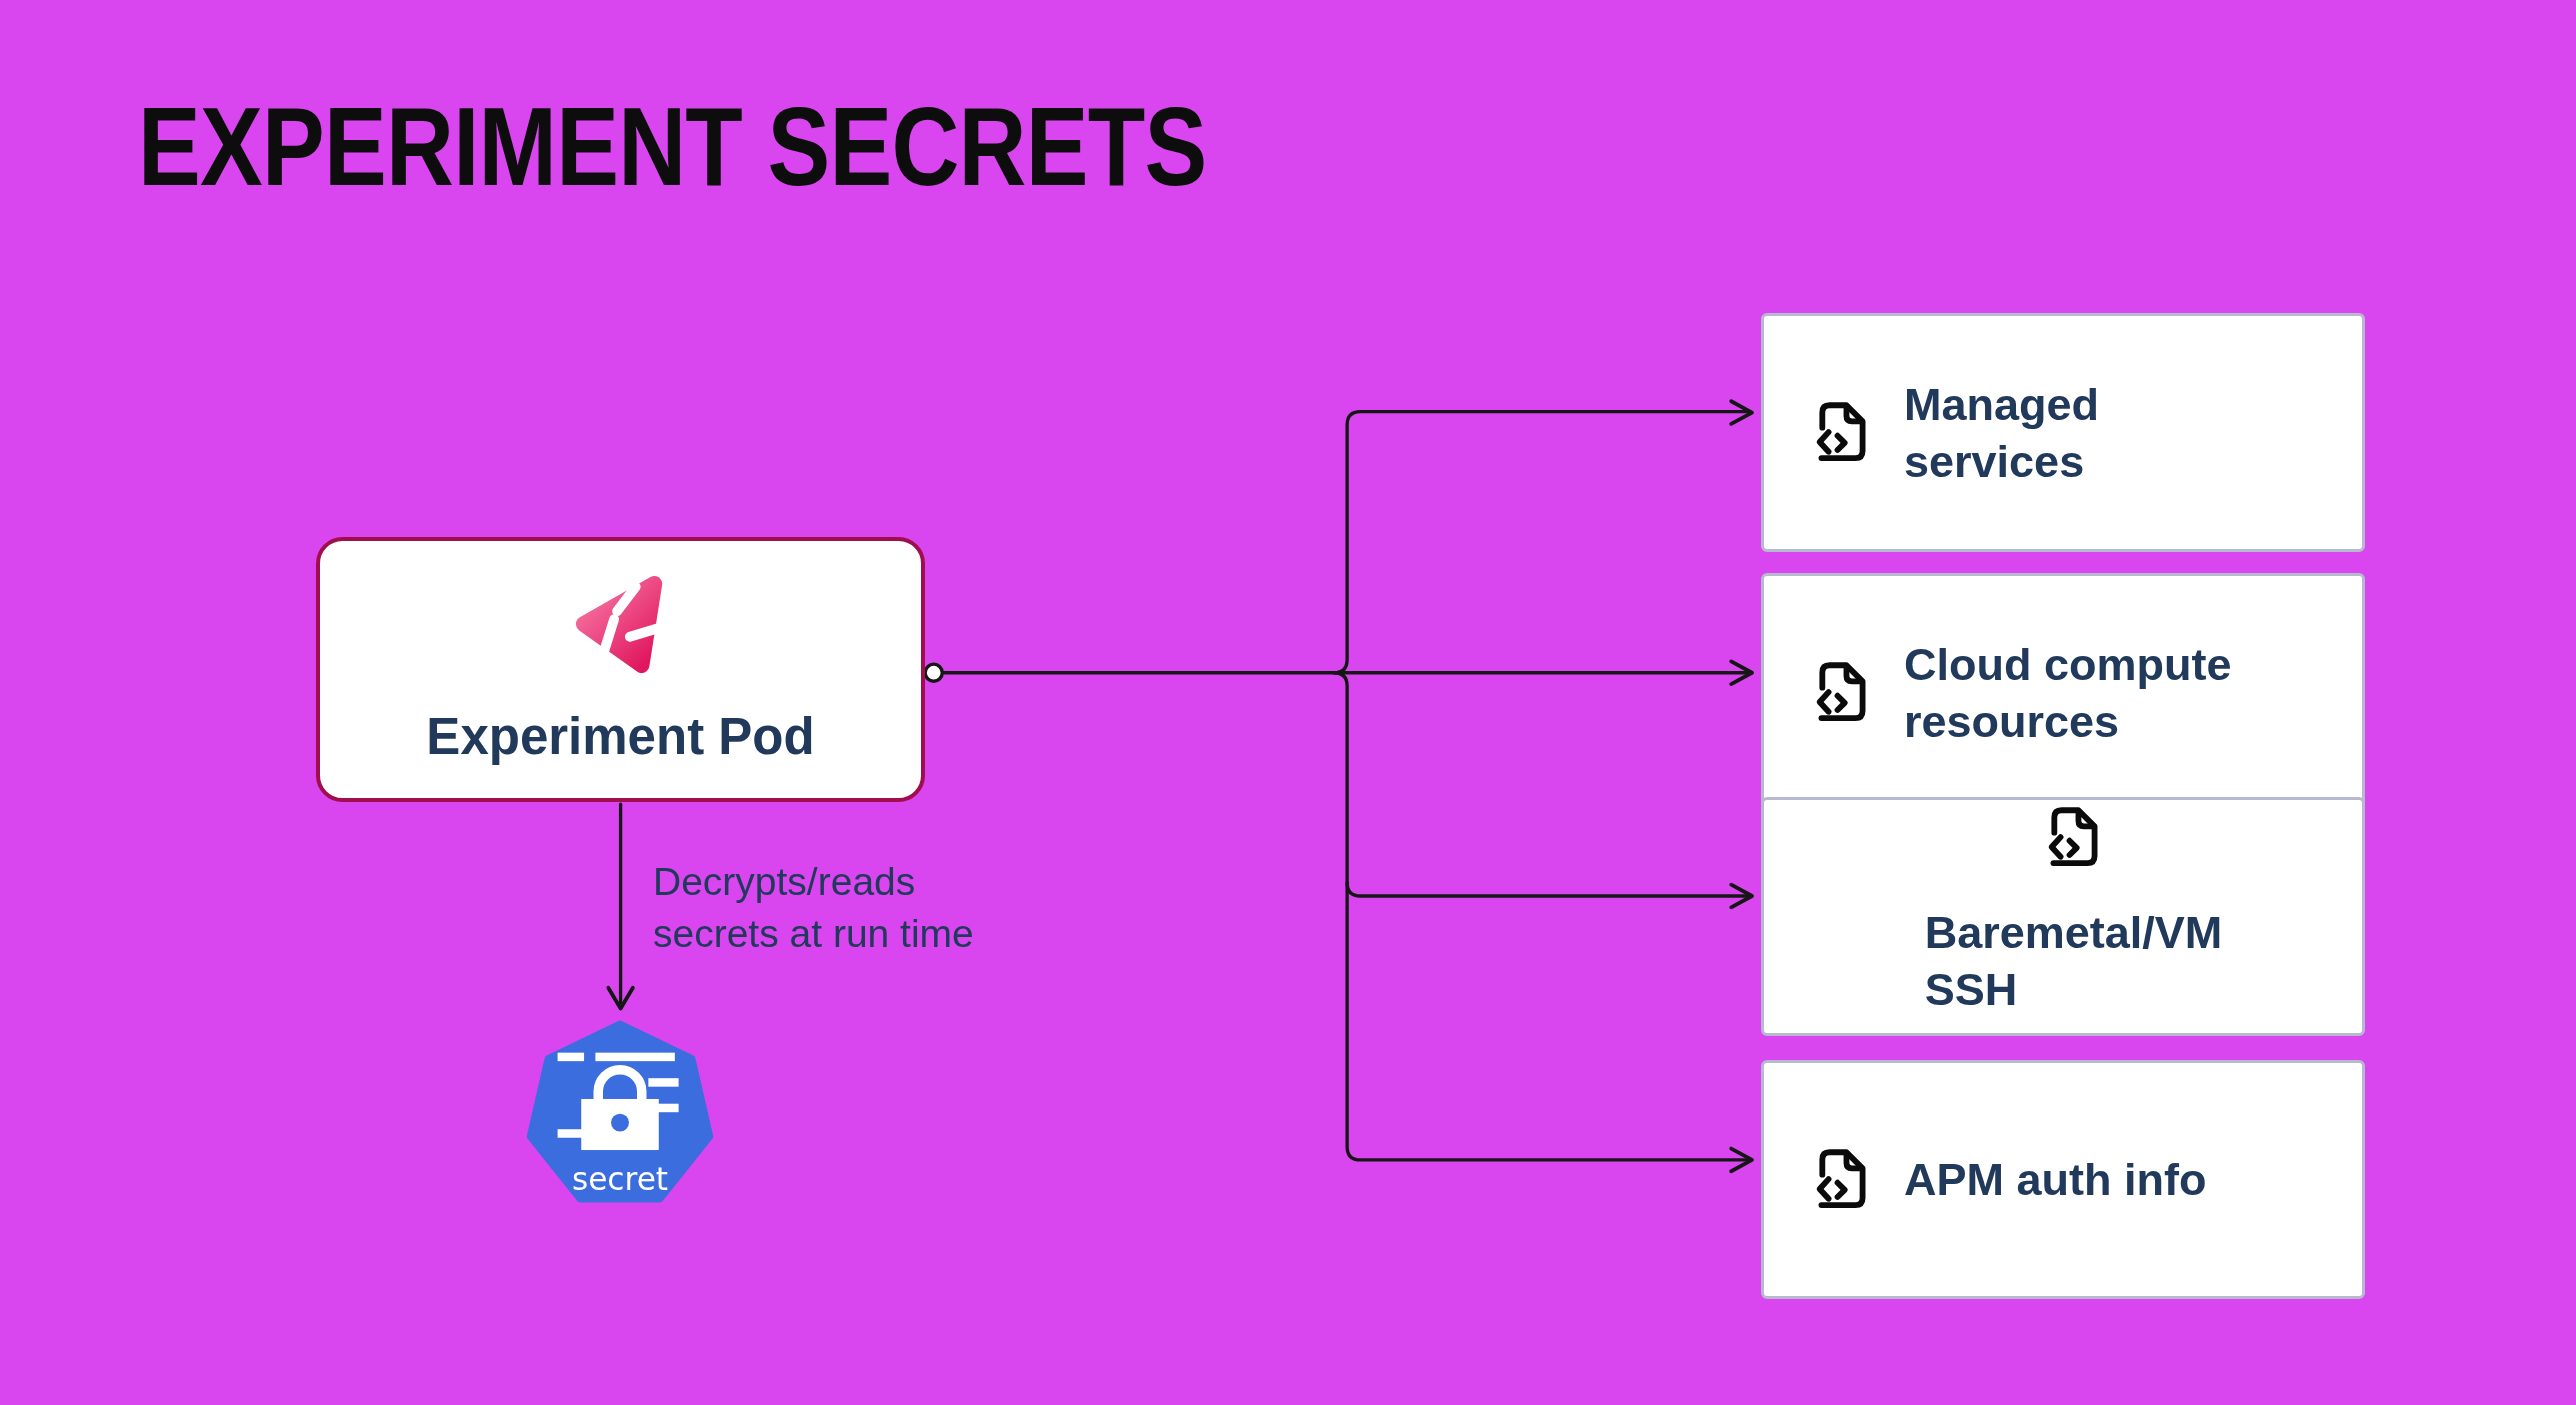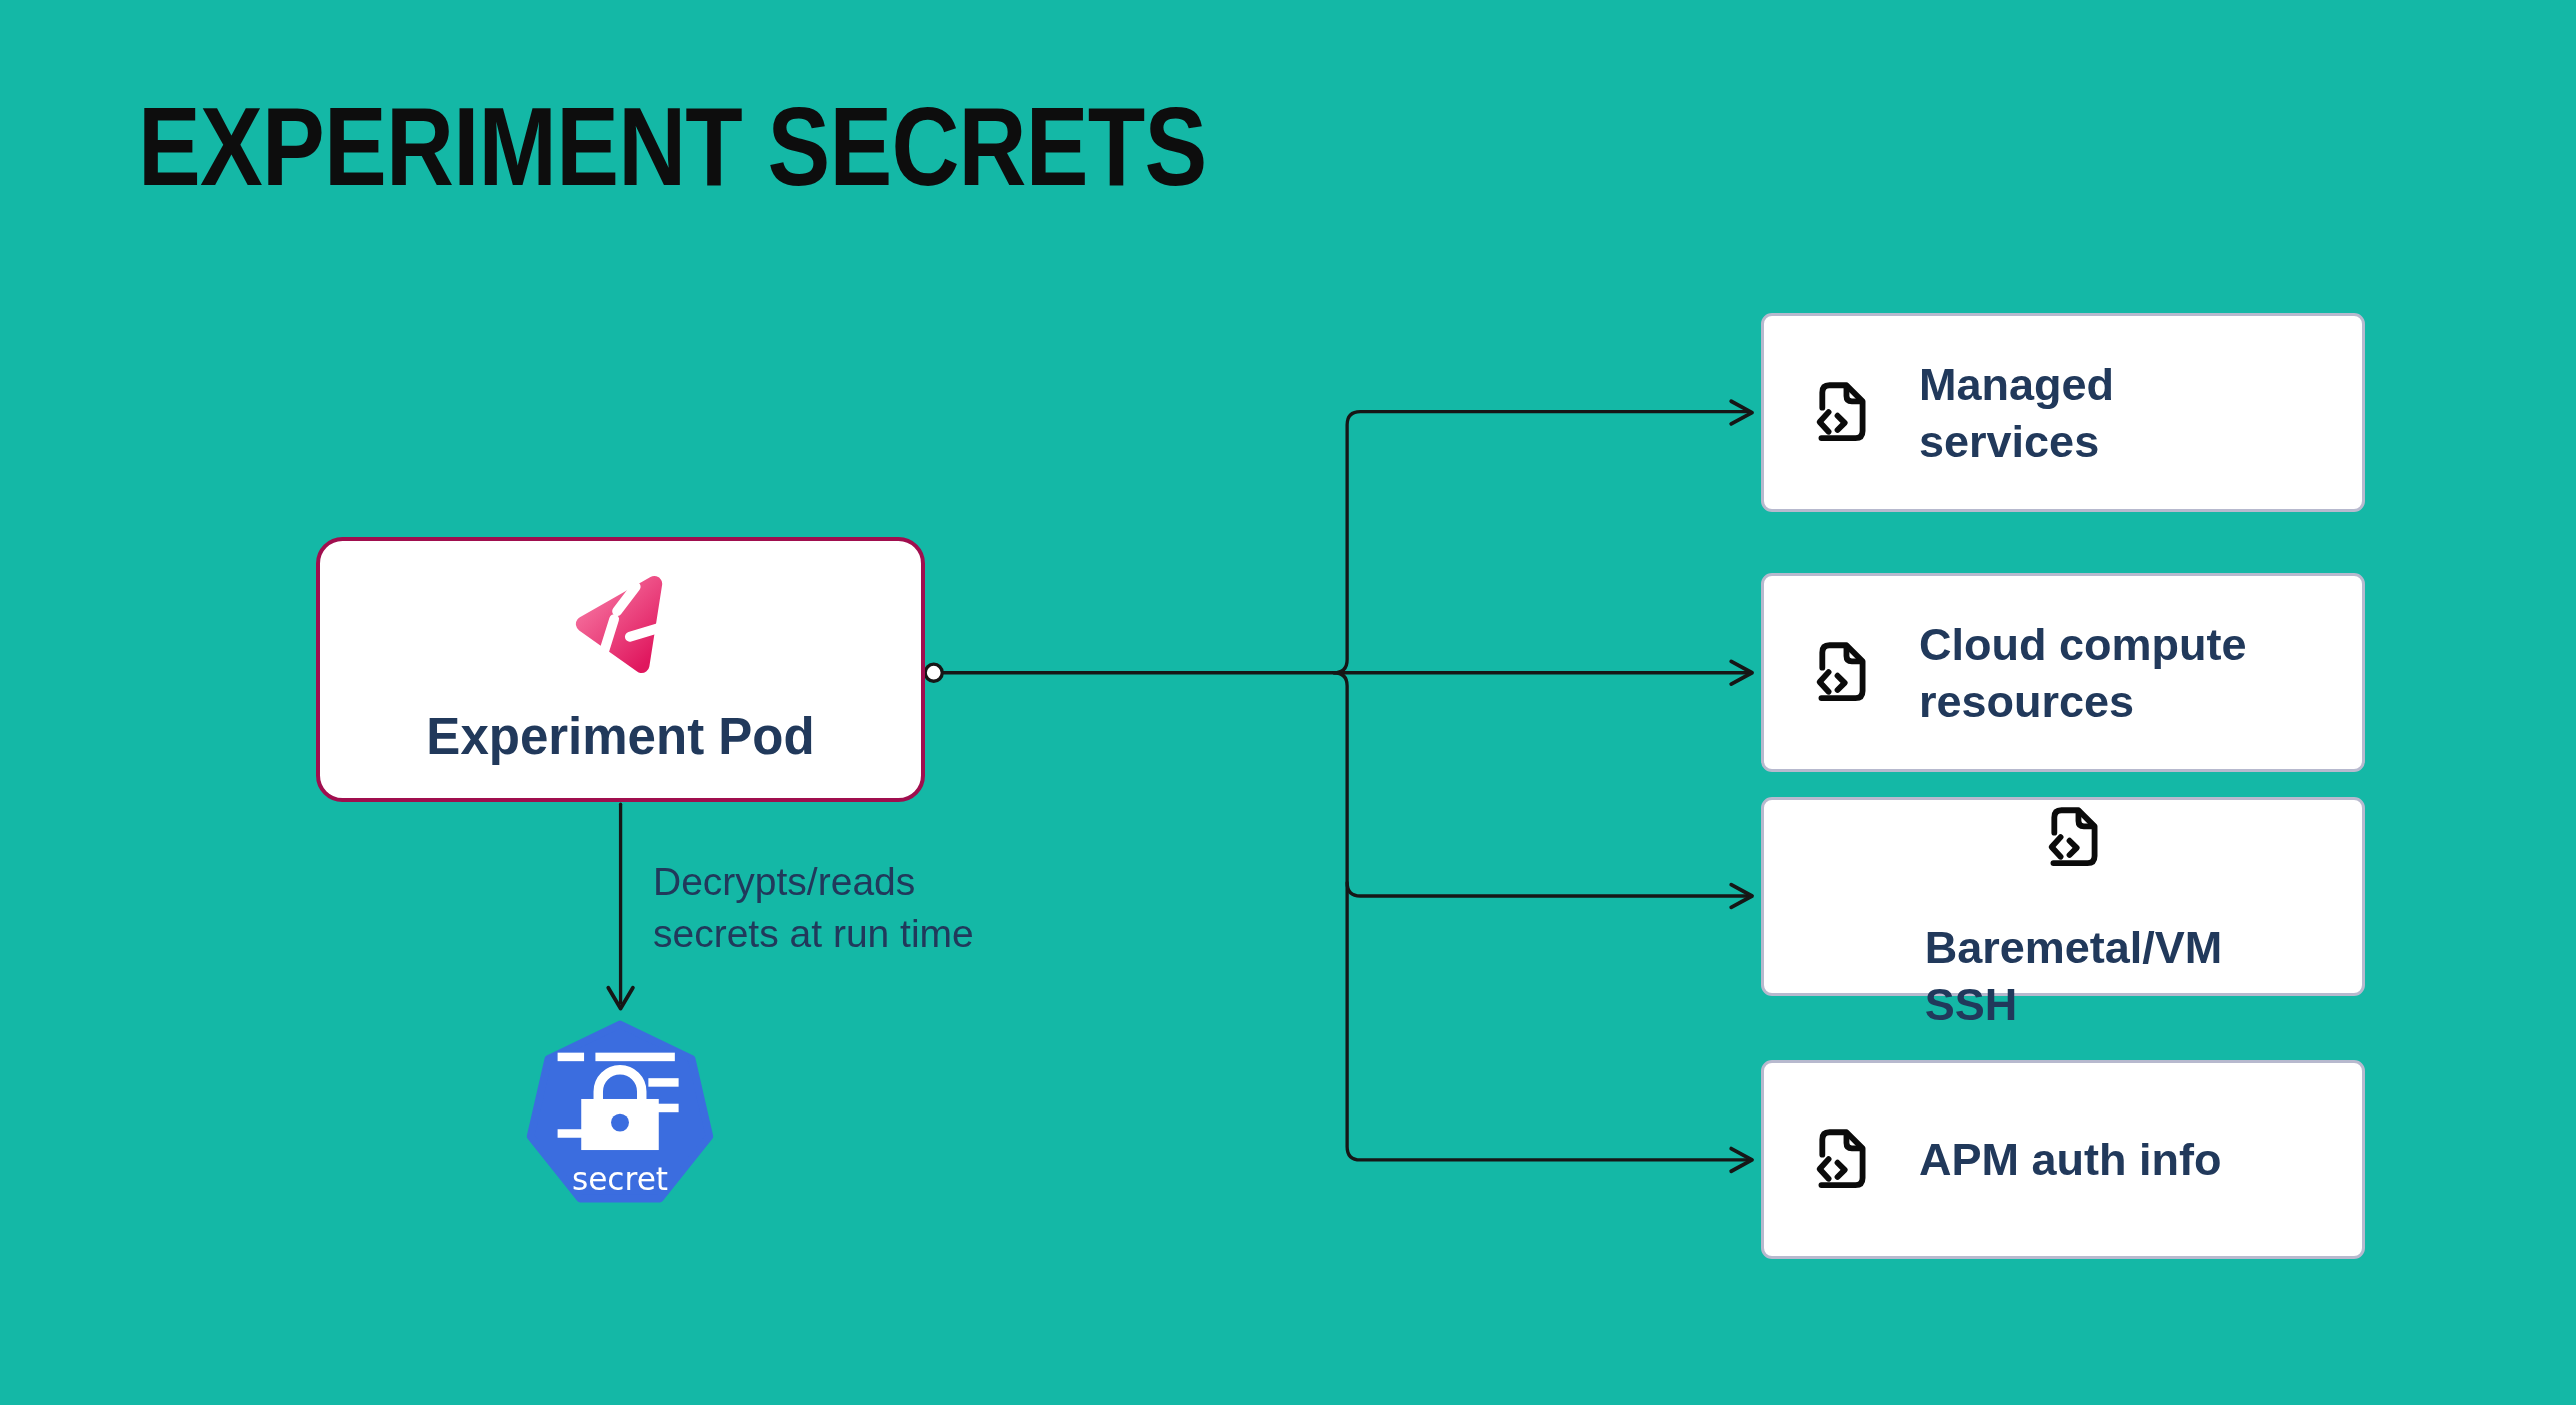--- a/index.html
+++ b/index.html
@@ -1,19 +1,19 @@
 <!DOCTYPE html>
 <html style="font-size:15px"><head>
 <meta charset="utf-8">
 <style>
   html,body{margin:0;padding:0;background:#ffffff;}
   .canvas{
     position:relative;
     width:2576px;height:1406px;
-    background:#14b8a6;
+    background:#d946ef;
     font-family:"Liberation Sans",sans-serif;
     overflow:hidden;
   }
   .title{
     position:absolute;left:138px;top:91px;
     font-size:112px;font-weight:bold;color:#0d0d0d;
     letter-spacing:-0.9px;white-space:nowrap;
     transform:scaleX(0.84);transform-origin:left top;
     line-height:1.0;margin:0;
   }
@@ -27,24 +27,24 @@
   .pod-label{
     font-size:51px;font-weight:bold;color:#21395B;white-space:nowrap;
   }
   .annotation{
     position:absolute;left:653px;top:856px;
     font-size:39px;line-height:52px;color:#21395B;
     white-space:pre-line;
   }
   .secret-wrap{position:absolute;left:511px;top:1012px;width:218px;height:208px;}
   .target-box{
-    position:absolute;left:1761px;width:604px;height:199px;
+    position:absolute;left:1761px;width:604px;height:239px;
     box-sizing:border-box;background:#ffffff;
-    border:3.8px solid #B7B9CE;border-radius:11px;
-    display:flex;align-items:center;gap:43px;
+    border:3.8px solid #B7B9CE;border-radius:6px;
+    display:flex;align-items:center;gap:28px;
     padding:0 23px 0 44px;
   }
   .target-box.t0{top:313px;}
   .target-box.t1{top:573px;}
   .target-box.t2{top:797px;flex-direction:column;}
   .target-box.t3{top:1060px;}
   .target-label{
     font-size:45px;font-weight:bold;color:#21395B;line-height:57px;
     white-space:pre-line;
   }

